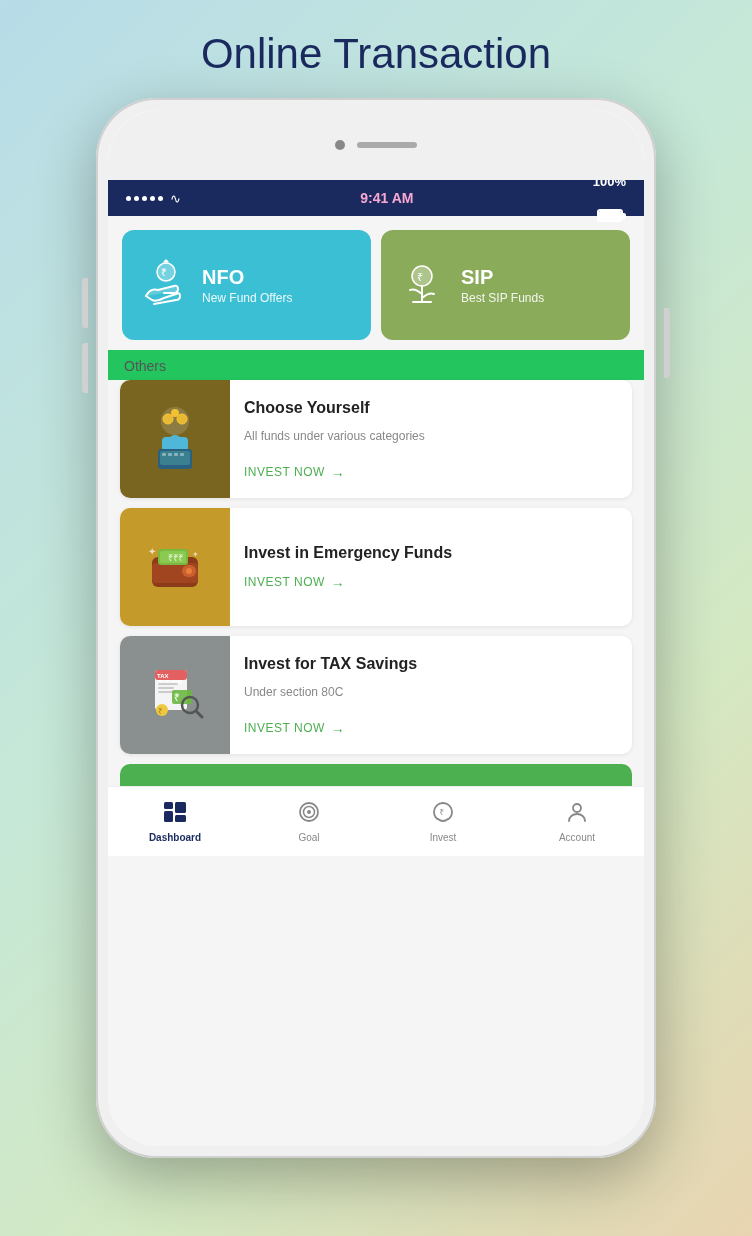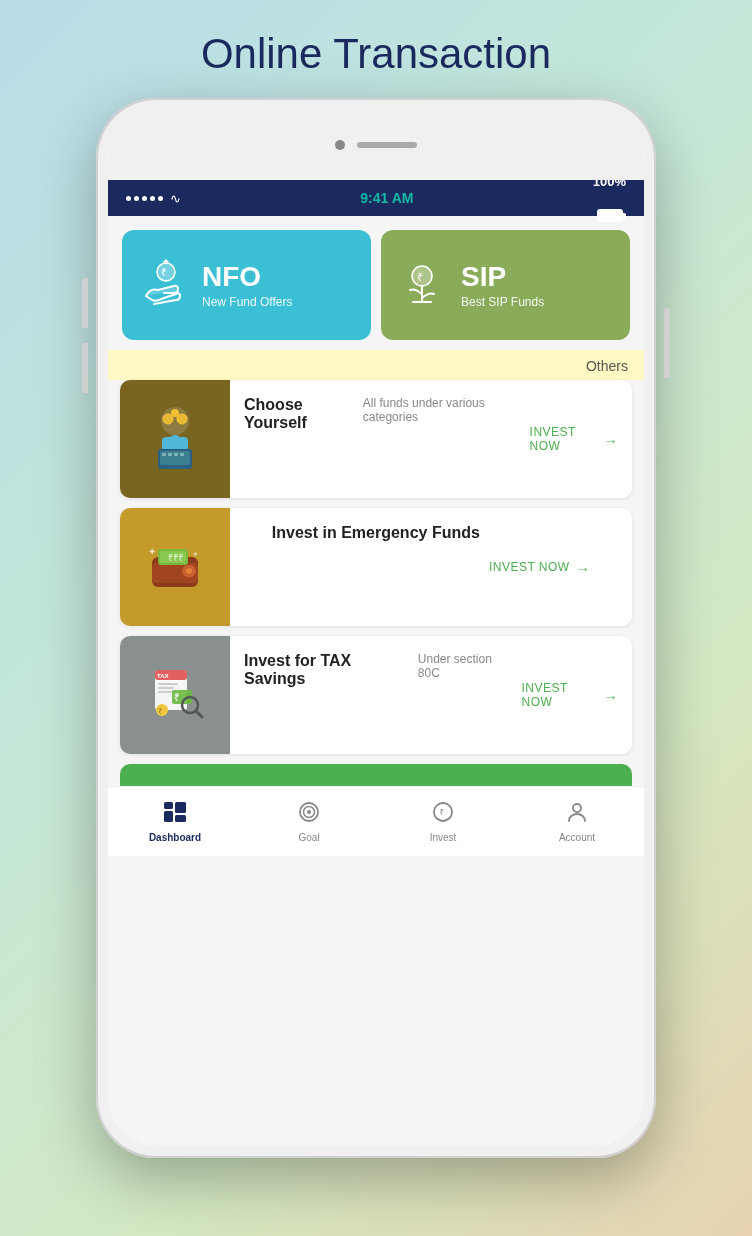--- a/index.html
+++ b/index.html
@@ -99,21 +99,21 @@
       border-radius: 50%;
     }
 
     .wifi-icon {
       color: white;
       font-size: 13px;
       margin-left: 4px;
     }
 
     .status-time {
-      color: #14b8a6;
+      color: #f9a8d4;
       font-size: 14px;
       font-weight: 600;
     }
 
     .status-right {
       display: flex;
       align-items: center;
       gap: 20px;
       color: white;
       font-size: 13px;
@@ -189,38 +189,37 @@
     }
 
     .card-icon {
       width: 54px;
       height: 54px;
       flex-shrink: 0;
     }
 
     .card-text h3 {
       color: white;
-      font-size: 28px;
+      font-size: 20px;
       font-weight: 700;
     }
 
     .card-text p {
       color: rgba(255,255,255,0.9);
       font-size: 12px;
       margin-top: 2px;
       text-align: center;
     }
 
     
     .others-label {
       padding: 8px 16px 6px 16px;
       font-size: 14px;
       color: #555;
-      background: #fef9c3;
-      text-align: right;
+      background: #22c55e;
     }
 
     
     .list-item {
       background: white;
       margin: 0 12px 10px 12px;
       border-radius: 10px;
       display: flex;
       overflow: hidden;
       min-height: 118px;
@@ -237,21 +236,21 @@
     }
 
     .thumb-choose { background: #7a6520; }
     .thumb-emergency { background: #c49a2a; }
     .thumb-tax { background: #8a9090; }
 
     .list-item-content {
       flex: 1;
       padding: 16px 14px;
       display: flex;
-      flex-direction: row;
+      flex-direction: column;
       justify-content: center;
       gap: 9px;
     }
 
     .list-item-title {
       font-size: 16px;
       font-weight: 700;
       color: #222;
       margin-bottom: 3px;
     }

